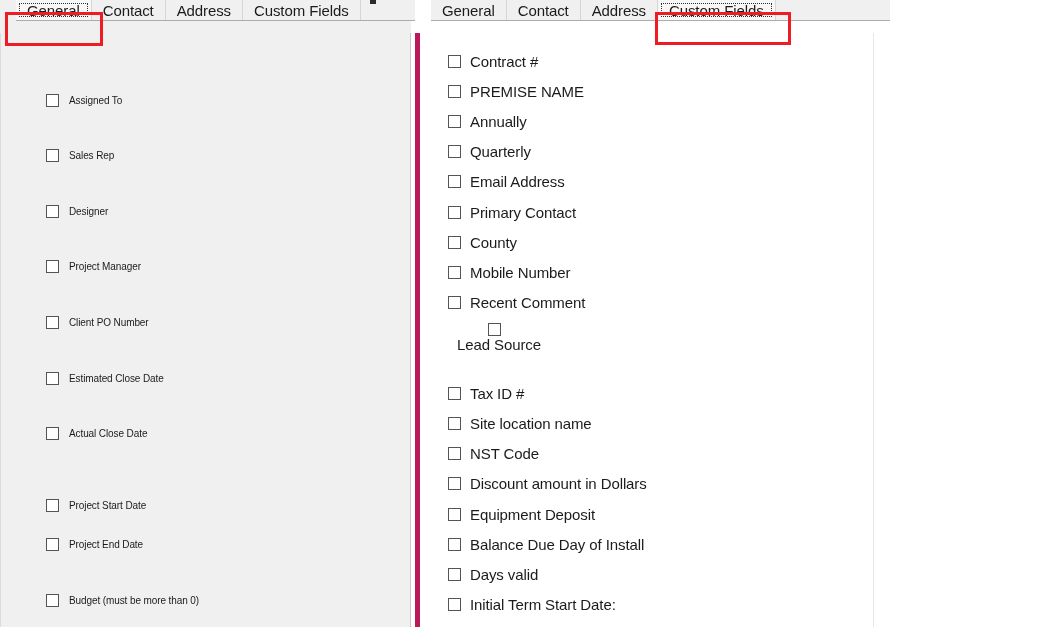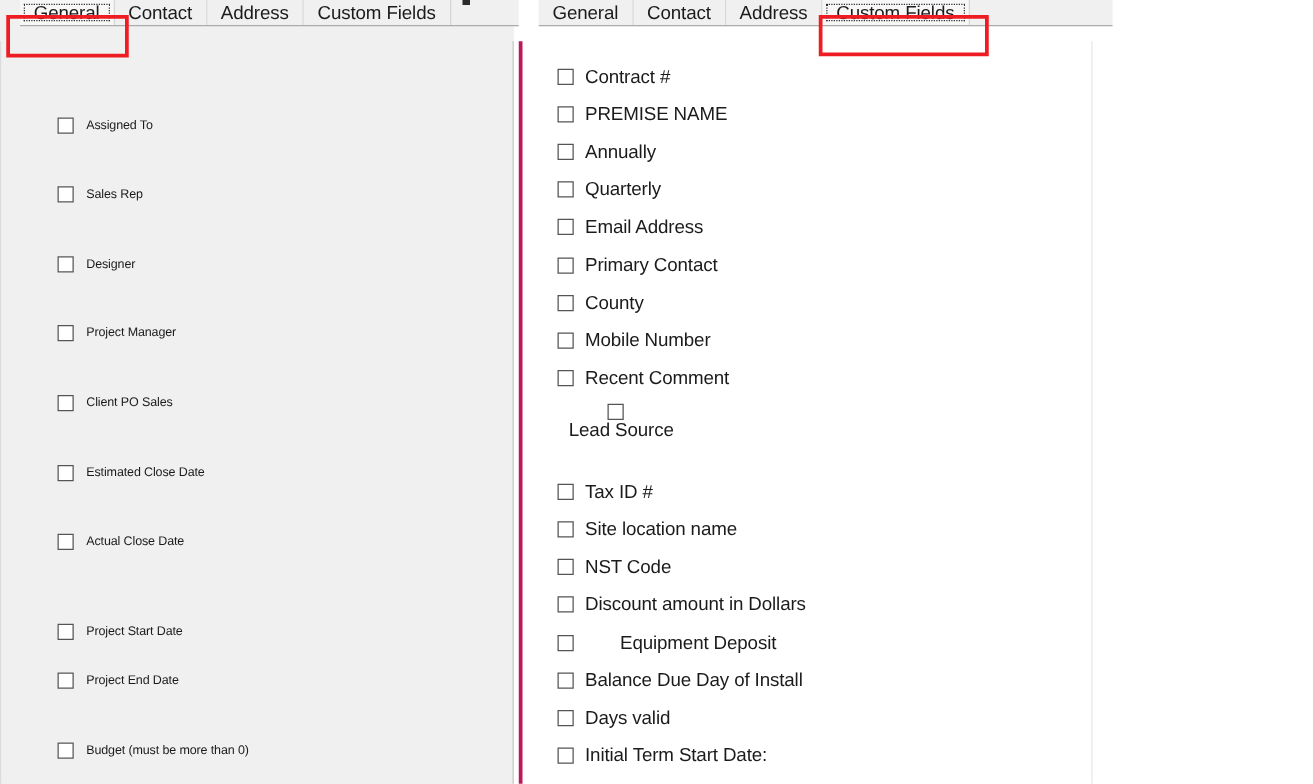--- a/index.html
+++ b/index.html
@@ -110,21 +110,21 @@
   #right-panel {
     left: 415px;
     top: 0;
     width: 459px;
     height: 627px;
     background: #ffffff;
   }
   #right-panel .tabstrip { width: 459px; }
   #right-panel .page-body {
     background: #ffffff;
-    border-left: 3px solid #be185d;
+    border-left: 5px solid #be185d;
     border-right: 1px solid #e8e8e8;
   }
   .right-list {
     position: absolute;
     left: 0;
     top: 0;
     right: 0;
     bottom: 0;
   }
   .right-row {
@@ -201,21 +201,21 @@
         <div class="left-row" style="top: 168.2px;">
           <span class="cbox"></span>
           <span class="cb-label">Designer</span>
         </div>
         <div class="left-row" style="top: 223.8px;">
           <span class="cbox"></span>
           <span class="cb-label">Project Manager</span>
         </div>
         <div class="left-row" style="top: 279.4px;">
           <span class="cbox"></span>
-          <span class="cb-label">Client PO Sales</span>
+          <span class="cb-label">Client PO Number</span>
         </div>
         <div class="left-row" style="top: 335px;">
           <span class="cbox"></span>
           <span class="cb-label">Estimated Close Date</span>
         </div>
         <div class="left-row" style="top: 390.6px;">
           <span class="cbox"></span>
           <span class="cb-label">Actual Close Date</span>
         </div>
         <div class="left-row" style="top: 462px; align-items: center;">
@@ -303,21 +303,21 @@
           <span class="cb-label">Site location name</span>
         </div>
         <div class="right-row" style="top: 410.6px;">
           <span class="cbox"></span>
           <span class="cb-label">NST Code</span>
         </div>
         <div class="right-row" style="top: 440.8px;">
           <span class="cbox"></span>
           <span class="cb-label">Discount amount in Dollars</span>
         </div>
-        <div class="right-row" style="top: 471px; gap: 28px;">
+        <div class="right-row" style="top: 471px;">
           <span class="cbox"></span>
           <span class="cb-label">Equipment Deposit</span>
         </div>
         <div class="right-row" style="top: 501.2px; text-align: center;">
           <span class="cbox"></span>
           <span class="cb-label">Balance Due Day of Install</span>
         </div>
         <div class="right-row" style="top: 531.4px;">
           <span class="cbox"></span>
           <span class="cb-label">Days valid</span>

